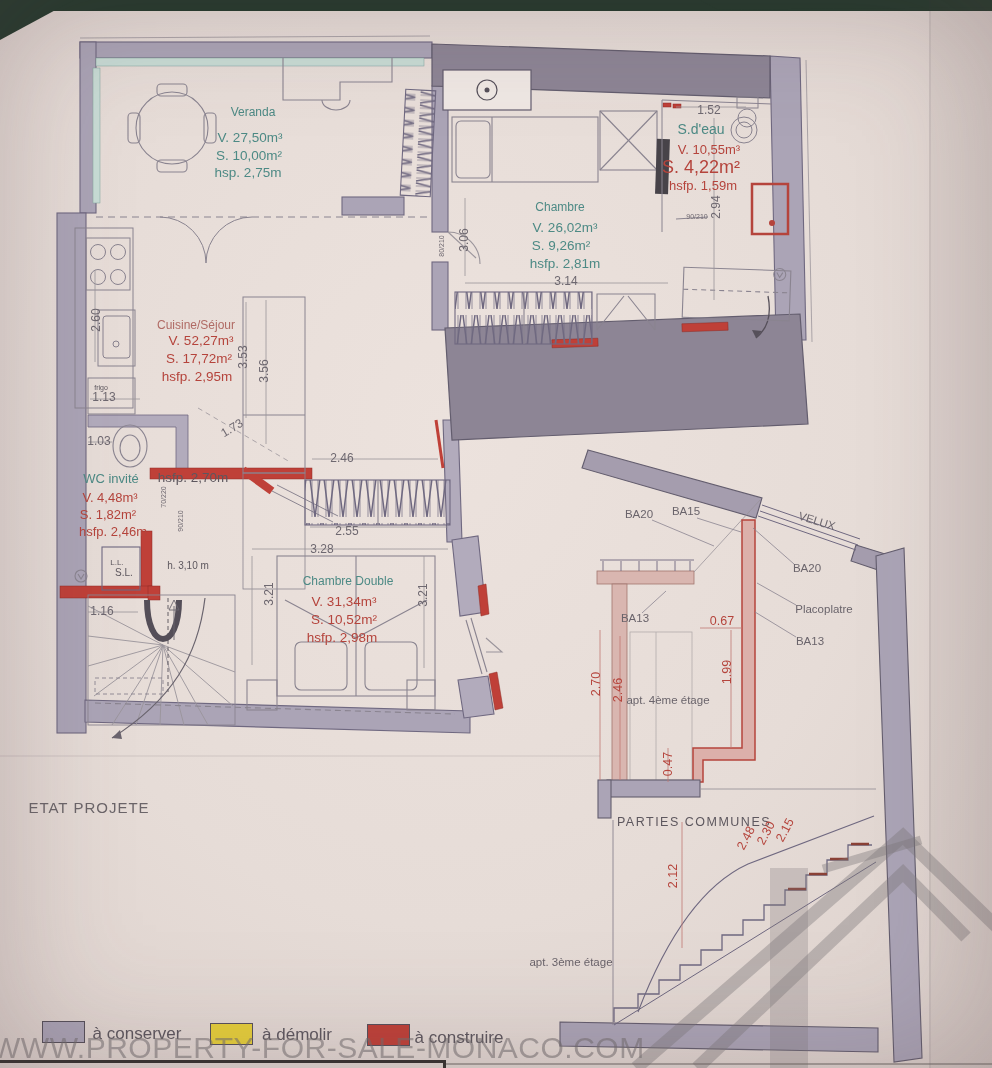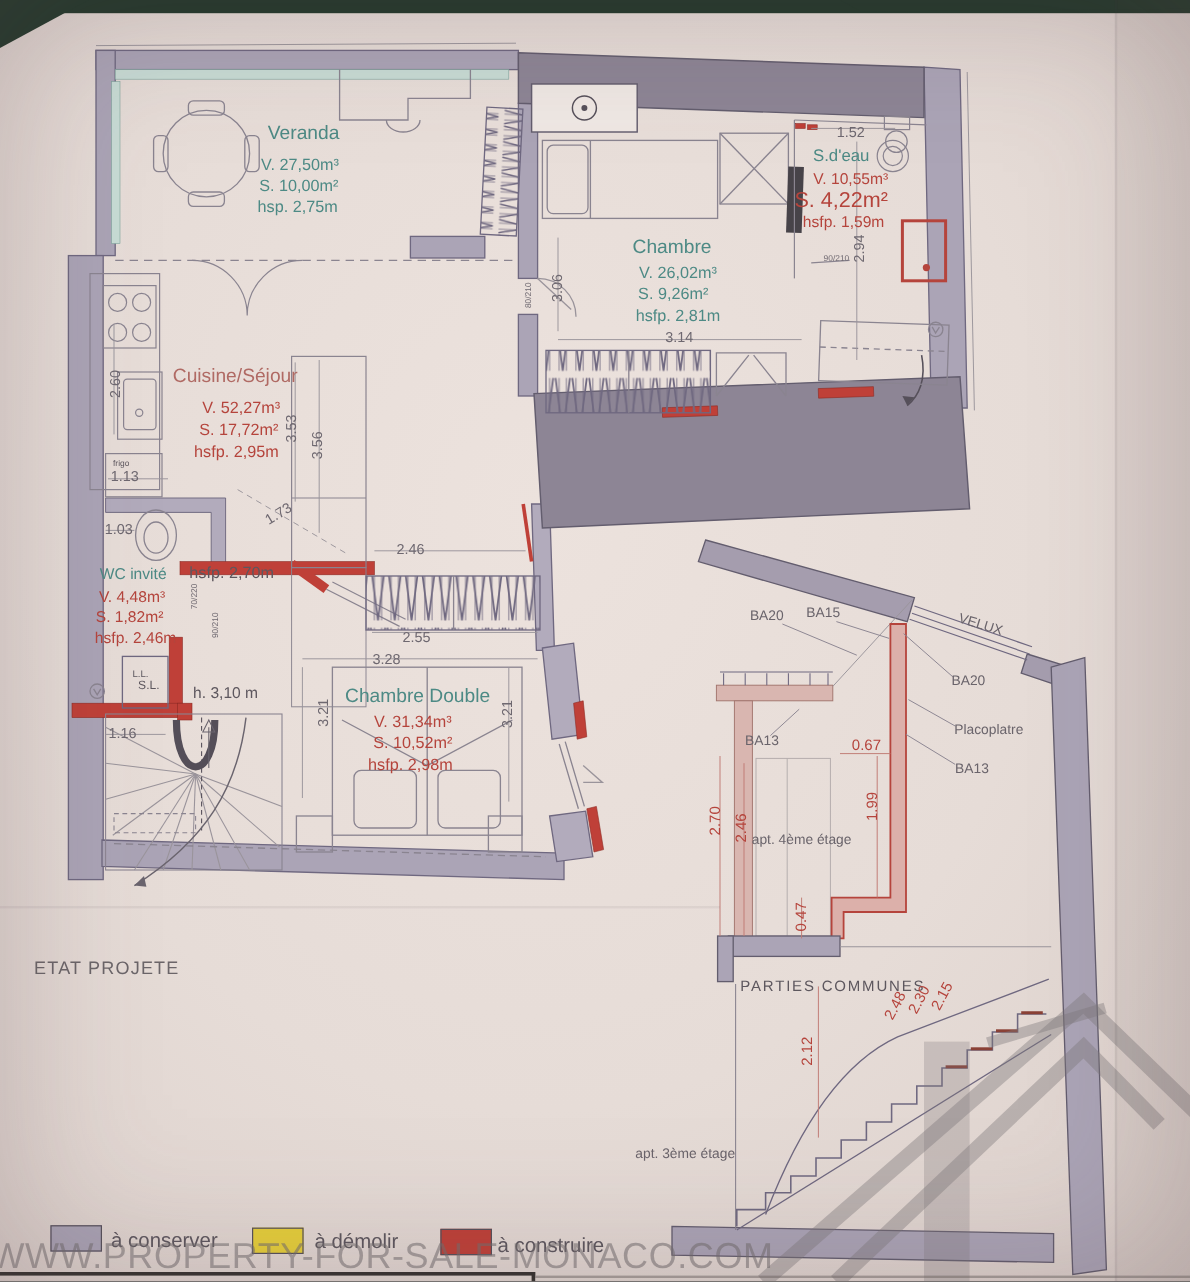--- a/index.html
+++ b/index.html
@@ -4,23 +4,23 @@
 <style>
   html,body{margin:0;padding:0;background:#4a4a4a;}
   #photo{position:relative;width:992px;height:1068px;overflow:hidden;
          background:radial-gradient(ellipse at 45% 40%, #ece2dd 0%, #e6dcd7 55%, #dcd0cb 100%);
          font-family:"Liberation Sans", sans-serif;}
   #photo::after{content:"";position:absolute;inset:0;box-shadow:inset 0 0 130px rgba(90,70,75,.28);pointer-events:none;z-index:9;}
   svg{position:absolute;left:0;top:0;z-index:1;}
   .t{position:absolute;transform:translate(-50%,-50%);white-space:nowrap;z-index:3;}
   .teal{color:#4d8a85;}
   .red{color:#b5443c;}
-  .rose{color:#b06a64;}
+  .rose{color:#b06a64;margin-top:11px;}
   .dk{color:#5d575e;}
-  .tt{font-size:16px;}
+  .tt{font-size:12px;}
   .tv{font-size:13.5px;}
   .dim{font-size:12px;color:#6e6870;}
   .sdim{font-size:12.5px;color:#b5443c;}
   .sl{font-size:11.5px;color:#6a646b;}
   .tiny{font-size:7px;color:#6e6870;}
   .green{position:absolute;background:#23382b;z-index:2;}
   .wm-text{position:absolute;left:-8px;top:1031px;font-size:30px;letter-spacing:.5px;color:rgba(115,110,112,.55);z-index:8;}
   .legend-sw{position:absolute;height:20px;width:41px;border:1.5px solid #56505a;z-index:3;}
   .sw-conserver{background:#aba4b6;}
   .sw-demolir{background:#e6cf3a;}
@@ -318,21 +318,21 @@
   <div class="t red" style="left:108px;top:514px;font-size:13px">S. 1,82m²</div>
   <div class="t red" style="left:113px;top:531px;font-size:13px">hsfp. 2,46m</div>
 
   <div class="t dk" style="left:193px;top:477px;font-size:13.5px">hsfp. 2,70m</div>
 
   <div class="t teal tt" style="left:348px;top:581px">Chambre Double</div>
   <div class="t red tv" style="left:344px;top:601px">V. 31,34m³</div>
   <div class="t red tv" style="left:344px;top:619px">S. 10,52m²</div>
   <div class="t red tv" style="left:342px;top:637px">hsfp. 2,98m</div>
 
-  <div class="t dk" style="left:188px;top:577px;font-size:13px">h. 3,10 m</div>
+  <div class="t dk" style="left:188px;top:565px;font-size:10px">h. 3,10 m</div>
   <div class="t dk" style="left:101px;top:387px;font-size:7px">frigo</div>
   <div class="t dk" style="left:117px;top:562px;font-size:8px">L.L.</div>
   <div class="t dk" style="left:124px;top:572px;font-size:10px">S.L.</div>
 
   <div class="t dim" style="left:709px;top:110px">1.52</div>
   <div class="t dim" style="left:716px;top:207px;transform:translate(-50%,-50%) rotate(-90deg)">2.94</div>
   <div class="t dim" style="left:464px;top:240px;transform:translate(-50%,-50%) rotate(-90deg)">3.06</div>
   <div class="t dim" style="left:566px;top:281px">3.14</div>
   <div class="t dim" style="left:243px;top:357px;transform:translate(-50%,-50%) rotate(-90deg)">3.53</div>
   <div class="t dim" style="left:264px;top:371px;transform:translate(-50%,-50%) rotate(-90deg)">3.56</div>

